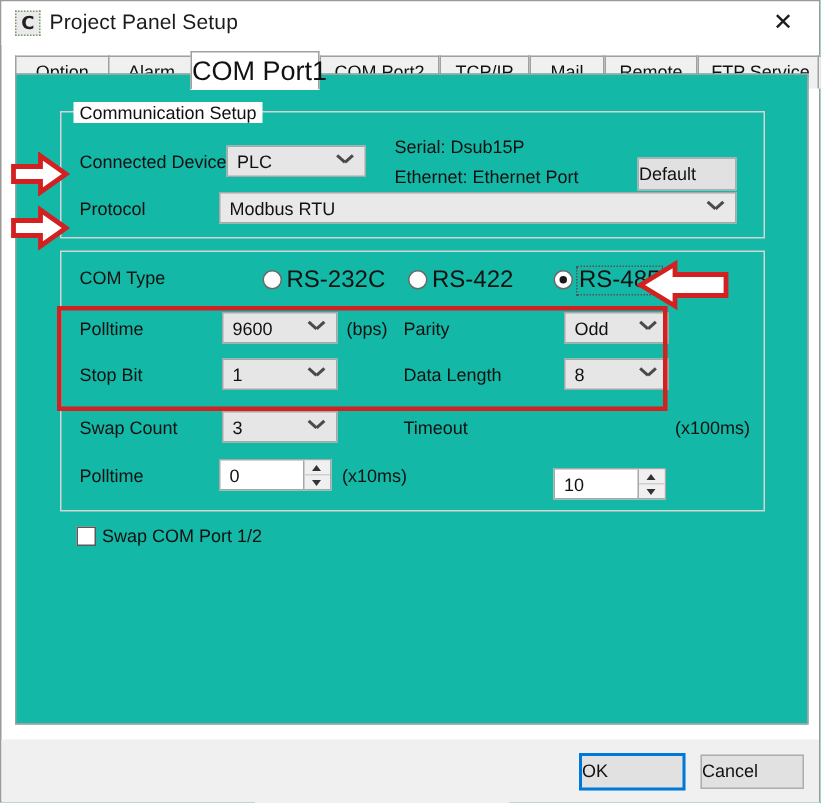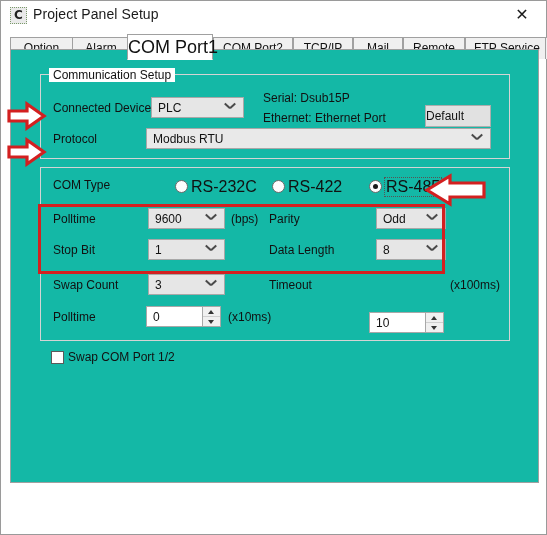--- a/index.html
+++ b/index.html
@@ -395,20 +395,24 @@
       </div>
       <div class="flabel" style="left:187px; top:142px;">(x10ms)</div>
     </div>
 
     <div class="checkbox" style="left:40px; top:300px;">
       <span class="cbox"></span>
       <span class="clab">Swap COM Port 1/2</span>
     </div>
   </div>
 
+  <div id="footer">
+    <div class="pbtn default-focus" style="left:385px; top:9px; width:71px; height:25px; line-height:21px;">OK</div>
+    <div class="pbtn" style="left:466px; top:10px; width:69px; height:23px; line-height:21px;">Cancel</div>
+  </div>
 
   <div class="redbox" style="left:37px; top:203px; width:407px; height:70px;"></div>
 
   <svg class="arrow" style="left:6px; top:100px;" width="40" height="30" viewBox="0 0 40 30">
     <polygon points="2,10 20,10 20,3 37,15 20,27 20,20 2,20" fill="#ffffff" stroke="#d32020" stroke-width="3.2" stroke-linejoin="miter"></polygon>
   </svg>
 
   <svg class="arrow" style="left:6px; top:136px;" width="40" height="30" viewBox="0 0 40 30">
     <polygon points="2,10 20,10 20,3 37,15 20,27 20,20 2,20" fill="#ffffff" stroke="#d32020" stroke-width="3.2" stroke-linejoin="miter"></polygon>
   </svg>

